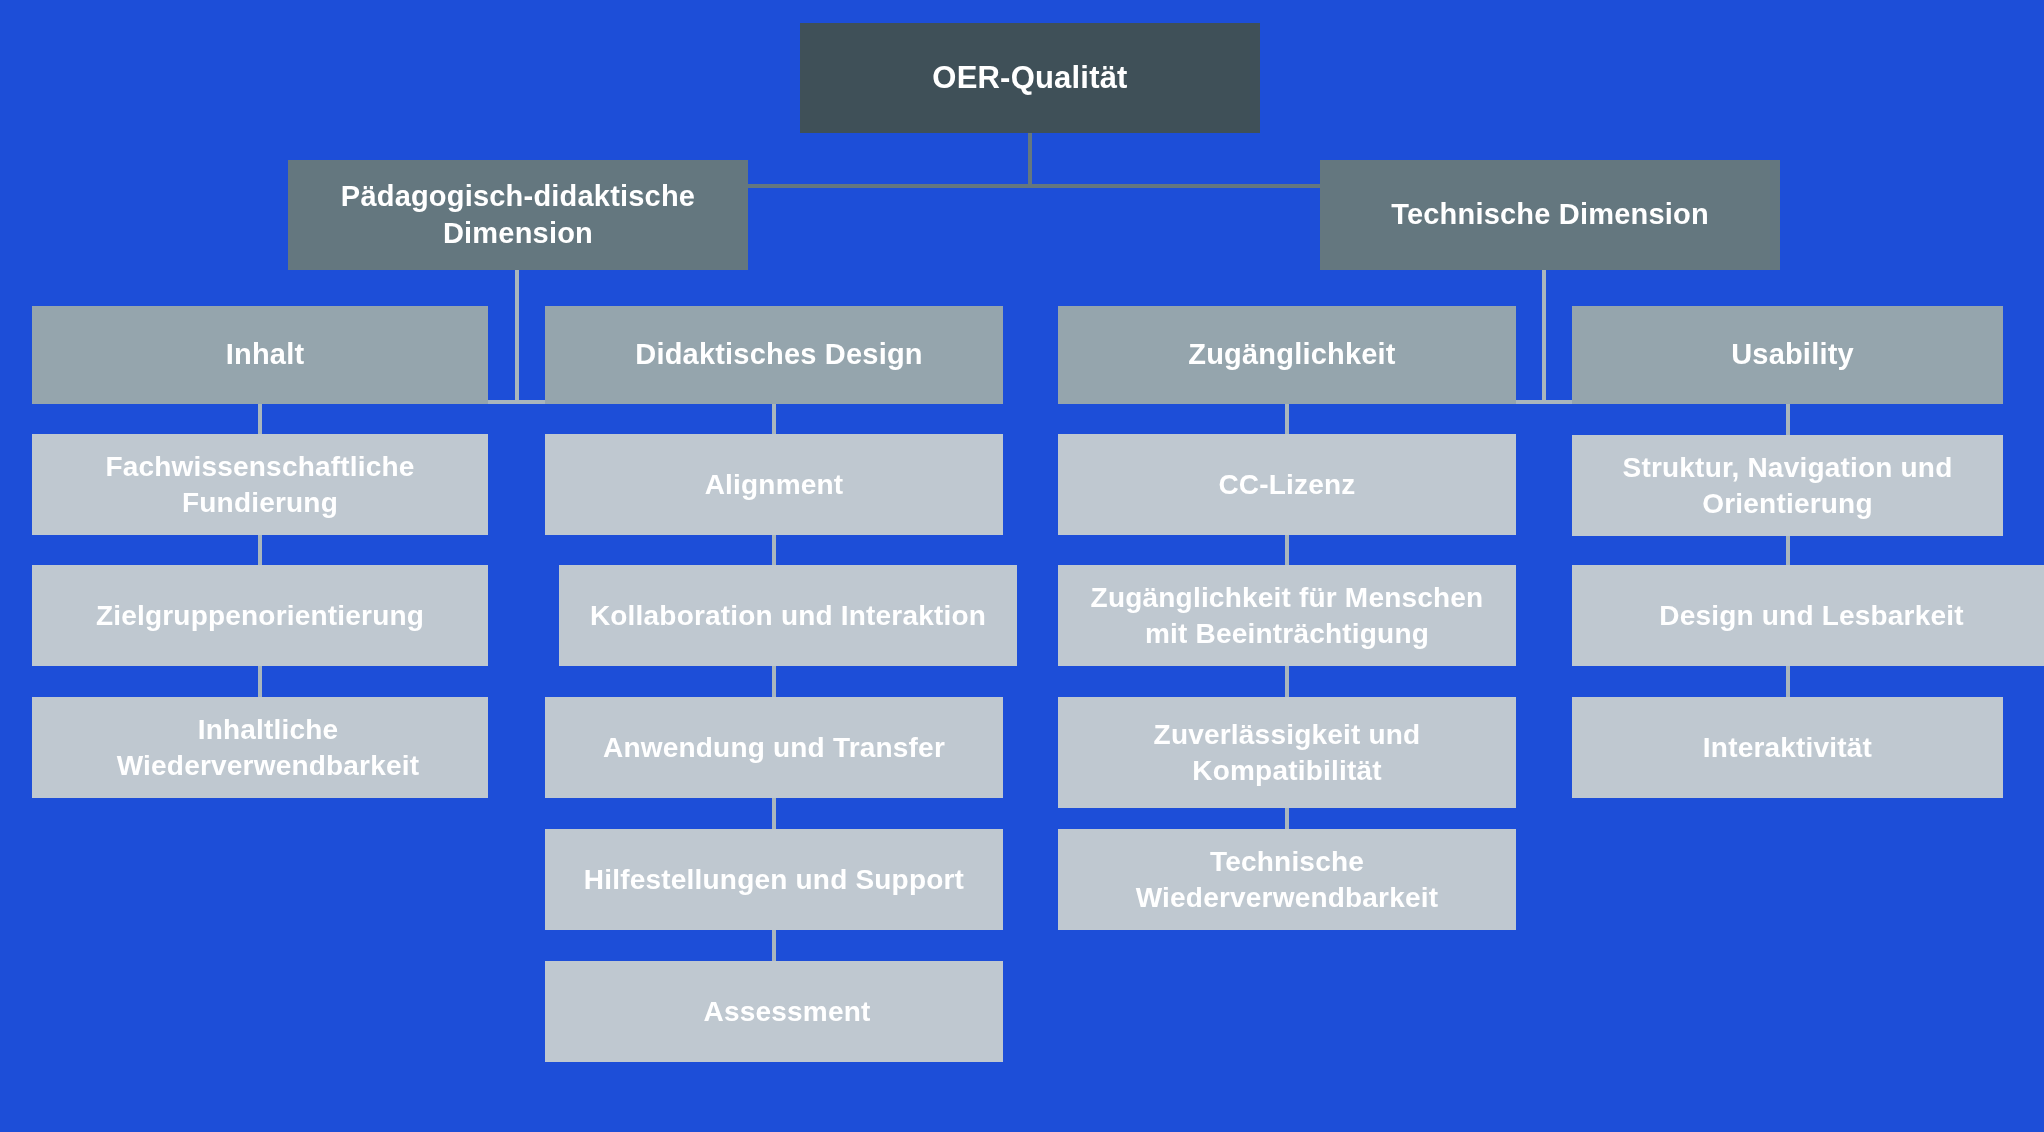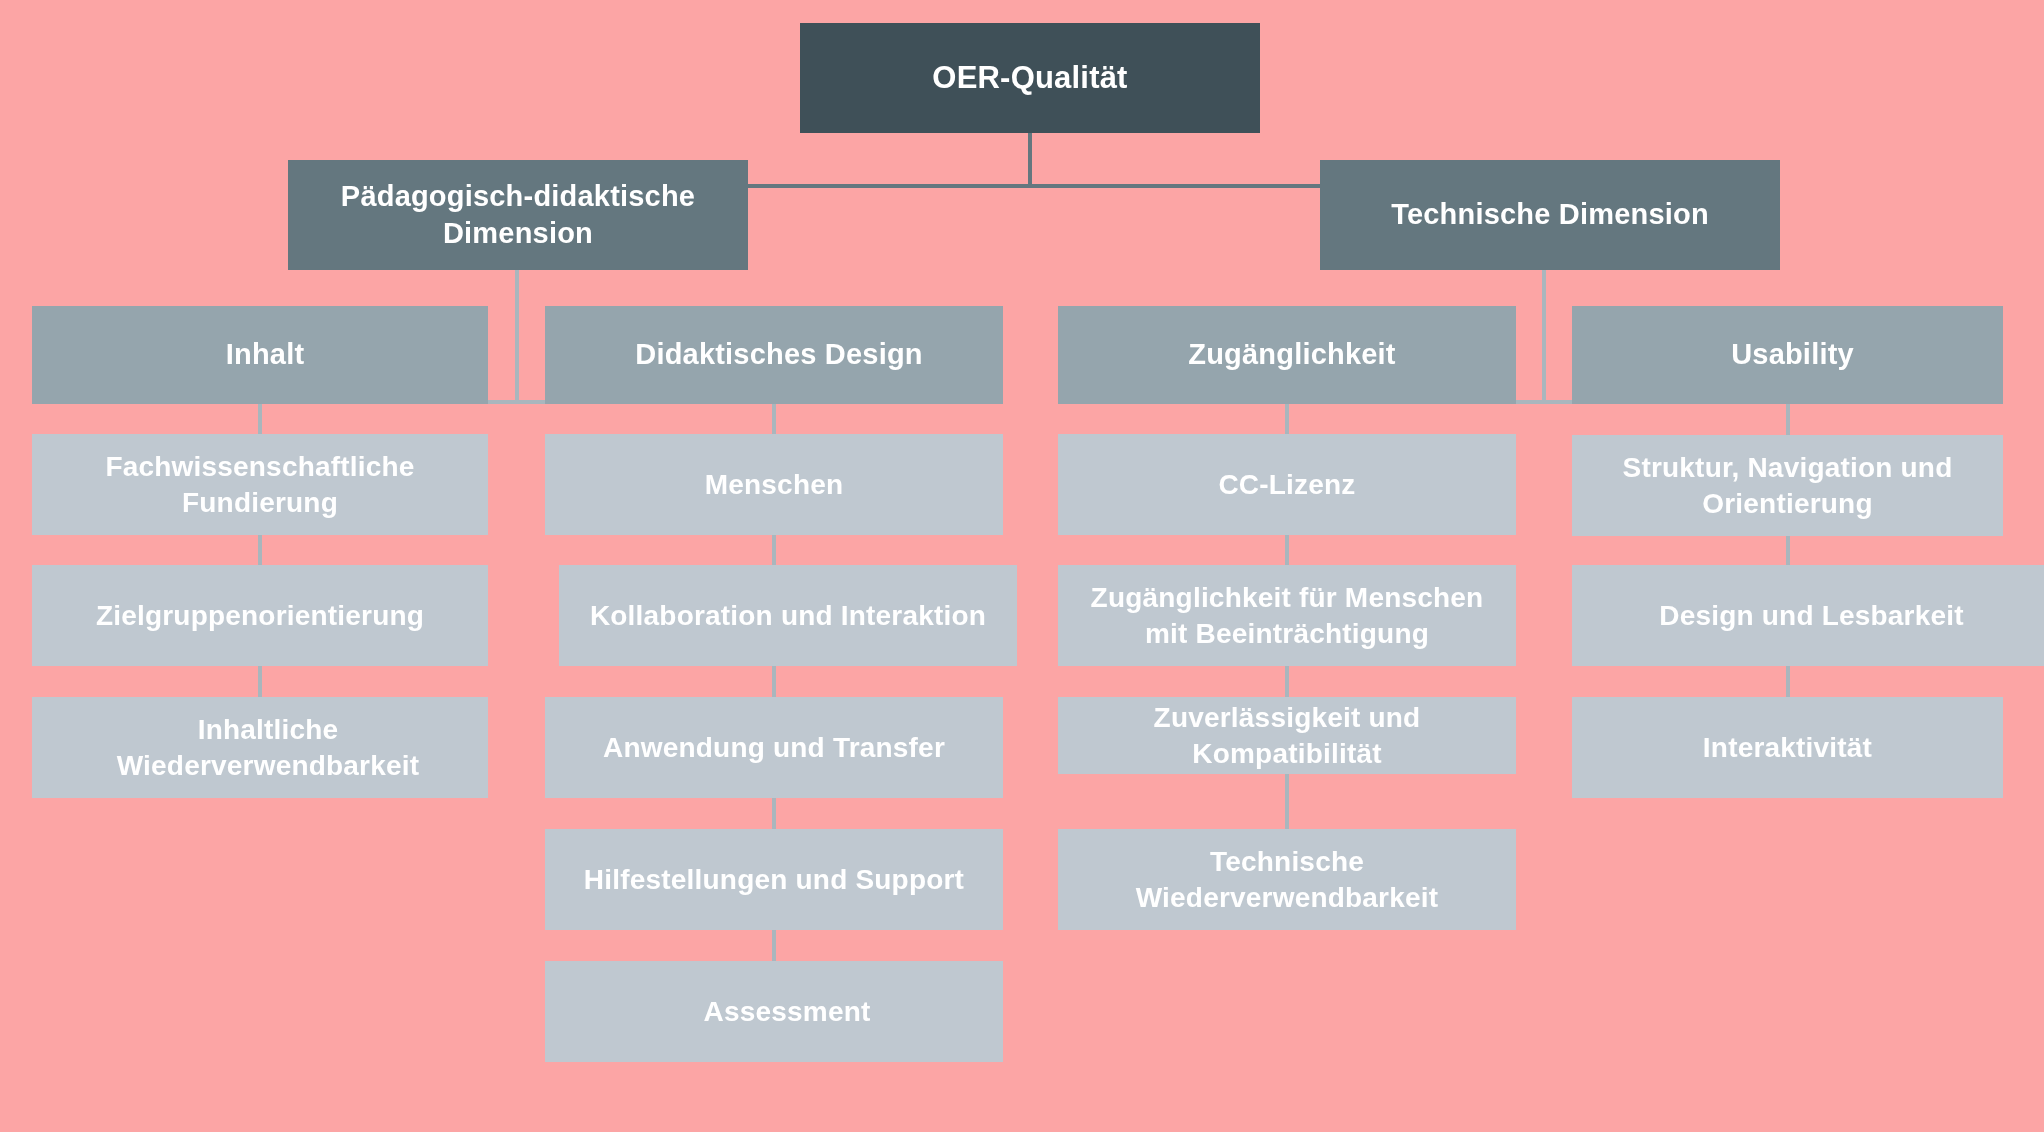--- a/index.html
+++ b/index.html
@@ -7,21 +7,21 @@
     padding: 0;
     background: #ffffff;
   }
   body {
     font-family: "Liberation Sans", sans-serif;
   }
   #canvas {
     position: relative;
     width: 2044px;
     height: 1132px;
-    background: #fca5a5;
+    background: #1d4ed8;
     overflow: hidden;
   }
   .node {
     position: absolute;
     box-sizing: border-box;
     display: flex;
     align-items: center;
     justify-content: center;
     text-align: center;
     color: #ffffff;
@@ -74,28 +74,28 @@
 
   <div class="node lvl3" style="left:32px; top:306px; width:456px; height:98px;">Inhalt</div>
   <div class="node lvl3" style="left:545px; top:306px; width:458px; height:98px;">Didaktisches Design</div>
   <div class="node lvl3" style="left:1058px; top:306px; width:458px; height:98px;">Zugänglichkeit</div>
   <div class="node lvl3" style="left:1572px; top:306px; width:431px; height:98px;">Usability</div>
 
   <div class="node lvl4" style="left:32px; top:434px; width:456px; height:101px;">Fachwissenschaftliche Fundierung</div>
   <div class="node lvl4" style="left:32px; top:565px; width:456px; height:101px;">Zielgruppenorientierung</div>
   <div class="node lvl4" style="left:32px; top:697px; width:456px; height:101px;padding-left:30px;">Inhaltliche Wiederverwendbarkeit</div>
 
-  <div class="node lvl4" style="left:545px; top:434px; width:458px; height:101px;">Menschen</div>
+  <div class="node lvl4" style="left:545px; top:434px; width:458px; height:101px;">Alignment</div>
   <div class="node lvl4" style="left:559px; top:565px; width:458px; height:101px;">Kollaboration und Interaktion</div>
   <div class="node lvl4" style="left:545px; top:697px; width:458px; height:101px;">Anwendung und Transfer</div>
   <div class="node lvl4" style="left:545px; top:829px; width:458px; height:101px;">Hilfestellungen und Support</div>
   <div class="node lvl4" style="left:545px; top:961px; width:458px; height:101px;padding-left:40px;">Assessment</div>
 
   <div class="node lvl4" style="left:1058px; top:434px; width:458px; height:101px;">CC-Lizenz</div>
   <div class="node lvl4" style="left:1058px; top:565px; width:458px; height:101px;">Zugänglichkeit für Menschen mit Beeinträchtigung</div>
-  <div class="node lvl4" style="left:1058px; top:697px; width:458px; height:77px;">Zuverlässigkeit und Kompatibilität</div>
+  <div class="node lvl4" style="left:1058px; top:697px; width:458px; height:111px;">Zuverlässigkeit und Kompatibilität</div>
   <div class="node lvl4" style="left:1058px; top:829px; width:458px; height:101px;">Technische Wiederverwendbarkeit</div>
 
   <div class="node lvl4" style="left:1572px; top:435px; width:431px; height:101px;">Struktur, Navigation und Orientierung</div>
   <div class="node lvl4" style="left:1572px; top:565px; width:479px; height:101px;">Design und Lesbarkeit</div>
   <div class="node lvl4" style="left:1572px; top:697px; width:431px; height:101px;">Interaktivität</div>
 
 </div>
 
 </body></html>

